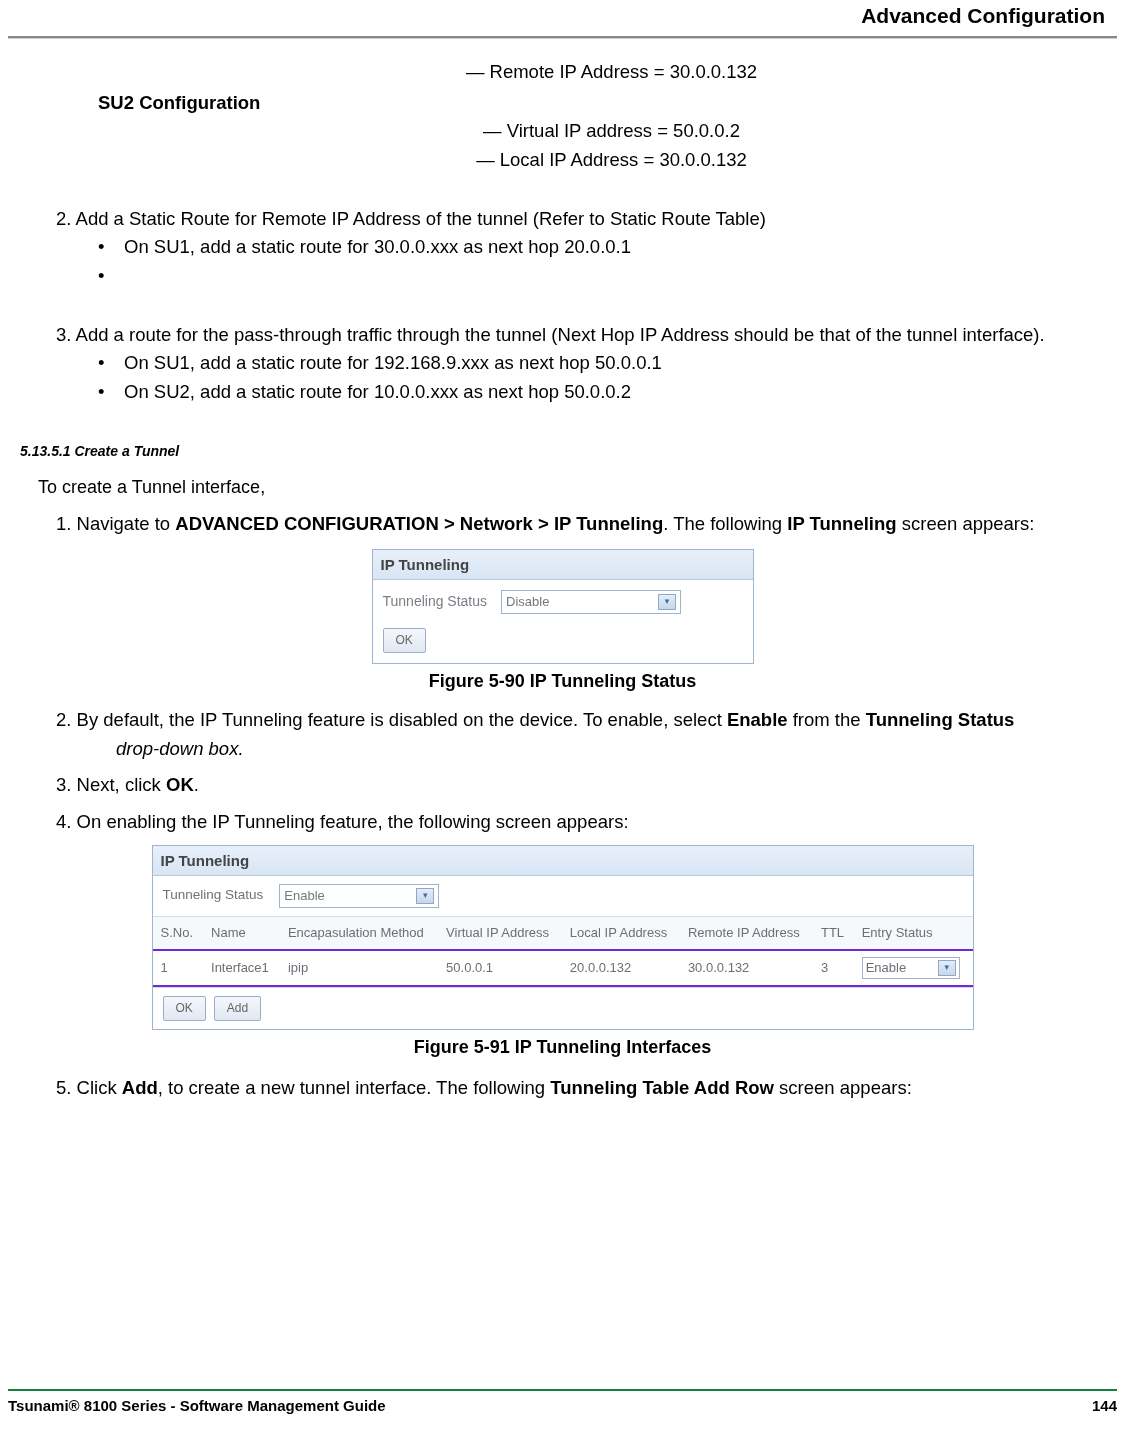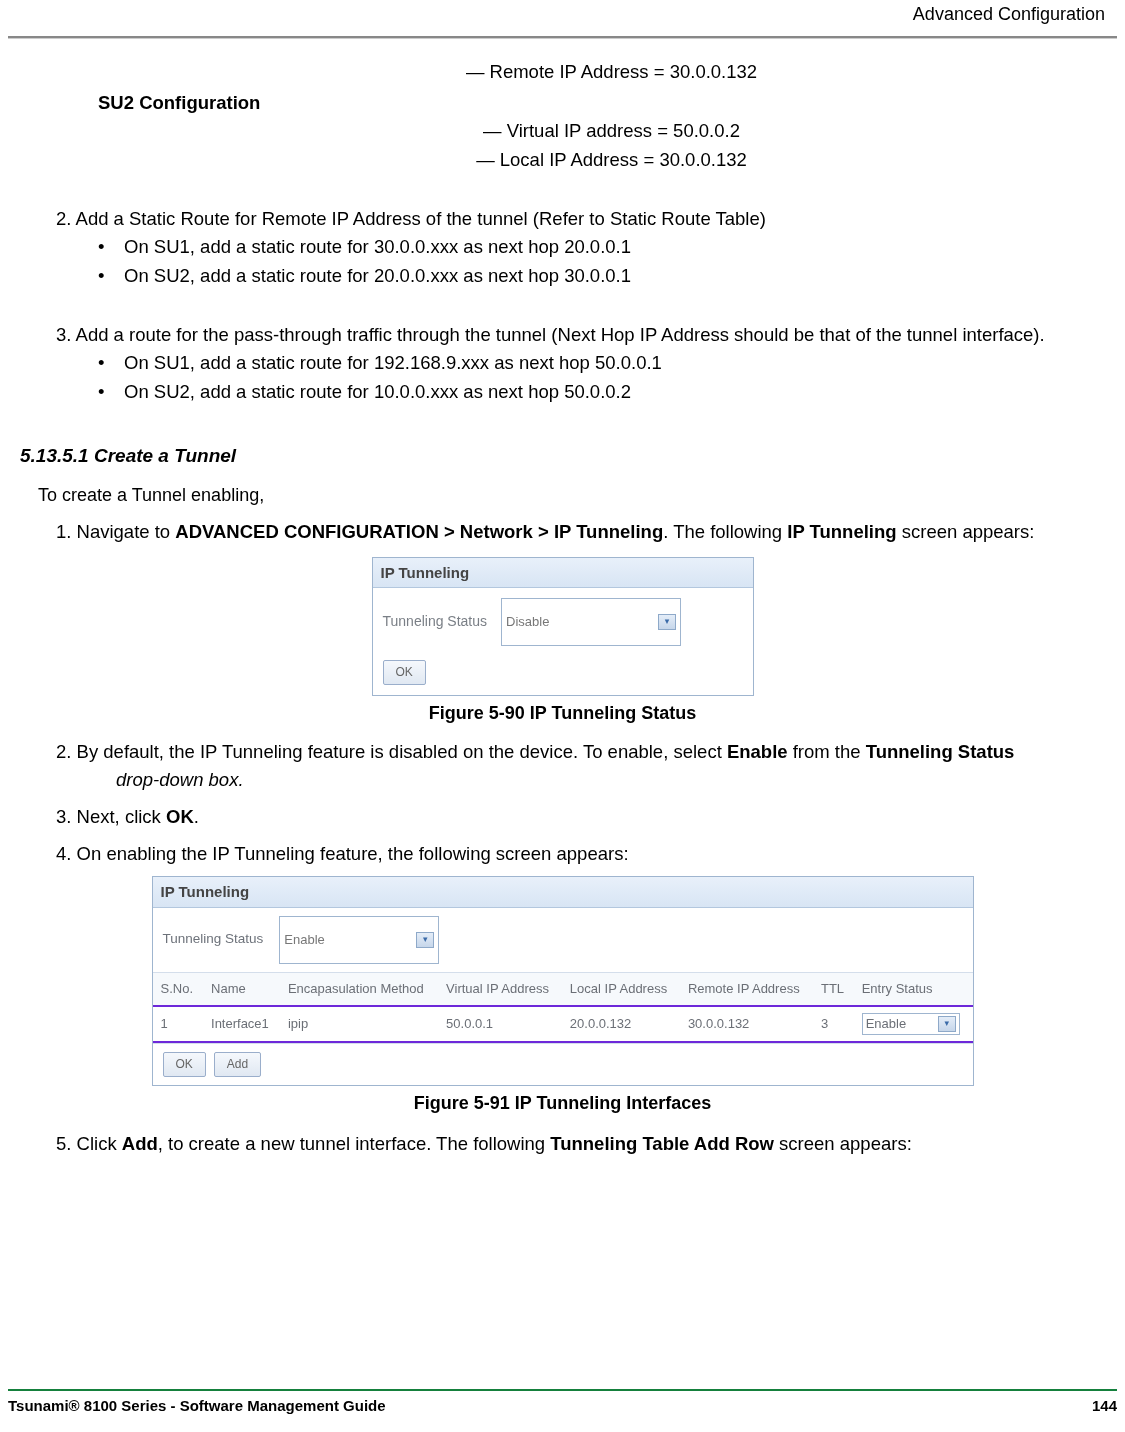--- a/index.html
+++ b/index.html
@@ -15,22 +15,22 @@
     width: 1125px;
     height: 1432px;
     position: relative;
     box-sizing: border-box;
     padding: 0 0px;
   }
   .header-title {
     position: absolute;
     top: 4px;
     right: 20px;
-    font-weight: normal;
-    font-size: 18px;
+    font-weight: bold;
+    font-size: 21px;
   }
   .hr-top {
     position: absolute;
     top: 36px;
     left: 8px;
     right: 8px;
     border-top: 2px solid #888;
     border-bottom: 1px solid #ccc;
     height:0;
   }
@@ -46,21 +46,21 @@
   .dash-list { margin-left: 98px; text-align: center; }
   .dash-item::before { content: "— "; }
   .su2 { margin-left: 78px; font-weight: bold; margin-top:2px; }
   .num-item { margin-left: 36px; margin-top: 30px; }
   .bullet-list { margin-left: 78px; }
   .bullet-item { display:flex; }
   .bullet-item .dot { width:26px; flex-shrink:0; }
   .section-heading {
     font-weight: bold;
     font-style: italic;
-    font-size: 19px;
+    font-size: 14px;
     margin-top: 34px;
     margin-left: 0px;
   }
   .intro { margin-left: 18px; margin-top: 12px; font-size:18px;}
   .step { margin-left: 36px; margin-top: 8px; }
   .step-indent { margin-left: 60px; font-style: italic; }
   .link { color: #000000; }
   .bold { font-weight: bold; }
 
   
@@ -76,21 +76,21 @@
     border-bottom:1px solid #b3c7de;
     padding: 3px 8px;
     font-weight: bold;
     color:#444;
     font-size:15px;
   }
   .panel-body { padding: 10px; }
   .row1 { display:flex; align-items:center; gap:14px; color:#7a7f86; font-size:14px;}
   .select {
     border:1px solid #9fb5cf;
-    padding:13px 4px;
+    padding:1px 4px;
     width:170px;
     display:flex;
     justify-content:space-between;
     align-items:center;
     background:#fff;
     font-size:13px;
     color:#777;
   }
   .chev {
     width:16px; height:14px;
@@ -181,38 +181,37 @@
     <div class="num-item">
       <span>2.  Add a Static Route for Remote IP Address of the tunnel (Refer to </span><span class="link">Static Route Table</span><span>)</span>
     </div>
     <div class="bullet-list">
       <div class="bullet-item">
           <span class="dot">•</span>
           <span>On SU1, add a static route for 30.0.0.xxx as next hop 20.0.0.1</span>
         </div>
       <div class="bullet-item">
           <span class="dot">•</span>
-          <span>On SU2, add a static route for 20.0.0.xxx as next hop 30.0.0.1</span>
         </div>
     </div>
 
     <div class="num-item" style="padding-right:10px;">3.  Add a route for the pass-through traffic through the tunnel (Next Hop IP Address should be that of the tunnel interface).</div>
     <div class="bullet-list">
       <div class="bullet-item">
           <span class="dot">•</span>
           <span>On SU1, add a static route for 192.168.9.xxx as next hop 50.0.0.1</span>
         </div>
       <div class="bullet-item">
           <span class="dot">•</span>
           <span>On SU2, add a static route for 10.0.0.xxx as next hop 50.0.0.2</span>
         </div>
     </div>
 
     <div class="section-heading">5.13.5.1 Create a Tunnel</div>
-    <div class="intro">To create a Tunnel enabling,</div>
+    <div class="intro">To create a Tunnel interface,</div>
 
     <div class="step">
       <span>1.  Navigate to </span><span class="bold">ADVANCED CONFIGURATION &gt; Network &gt; IP Tunneling</span><span>. The following </span><span class="bold">IP Tunneling</span><span> screen appears:</span>
     </div>
 
     <div class="fig1">
       <div class="panel-title">IP Tunneling</div>
       <div class="panel-body">
         <div class="row1">
           <span>Tunneling Status</span>

